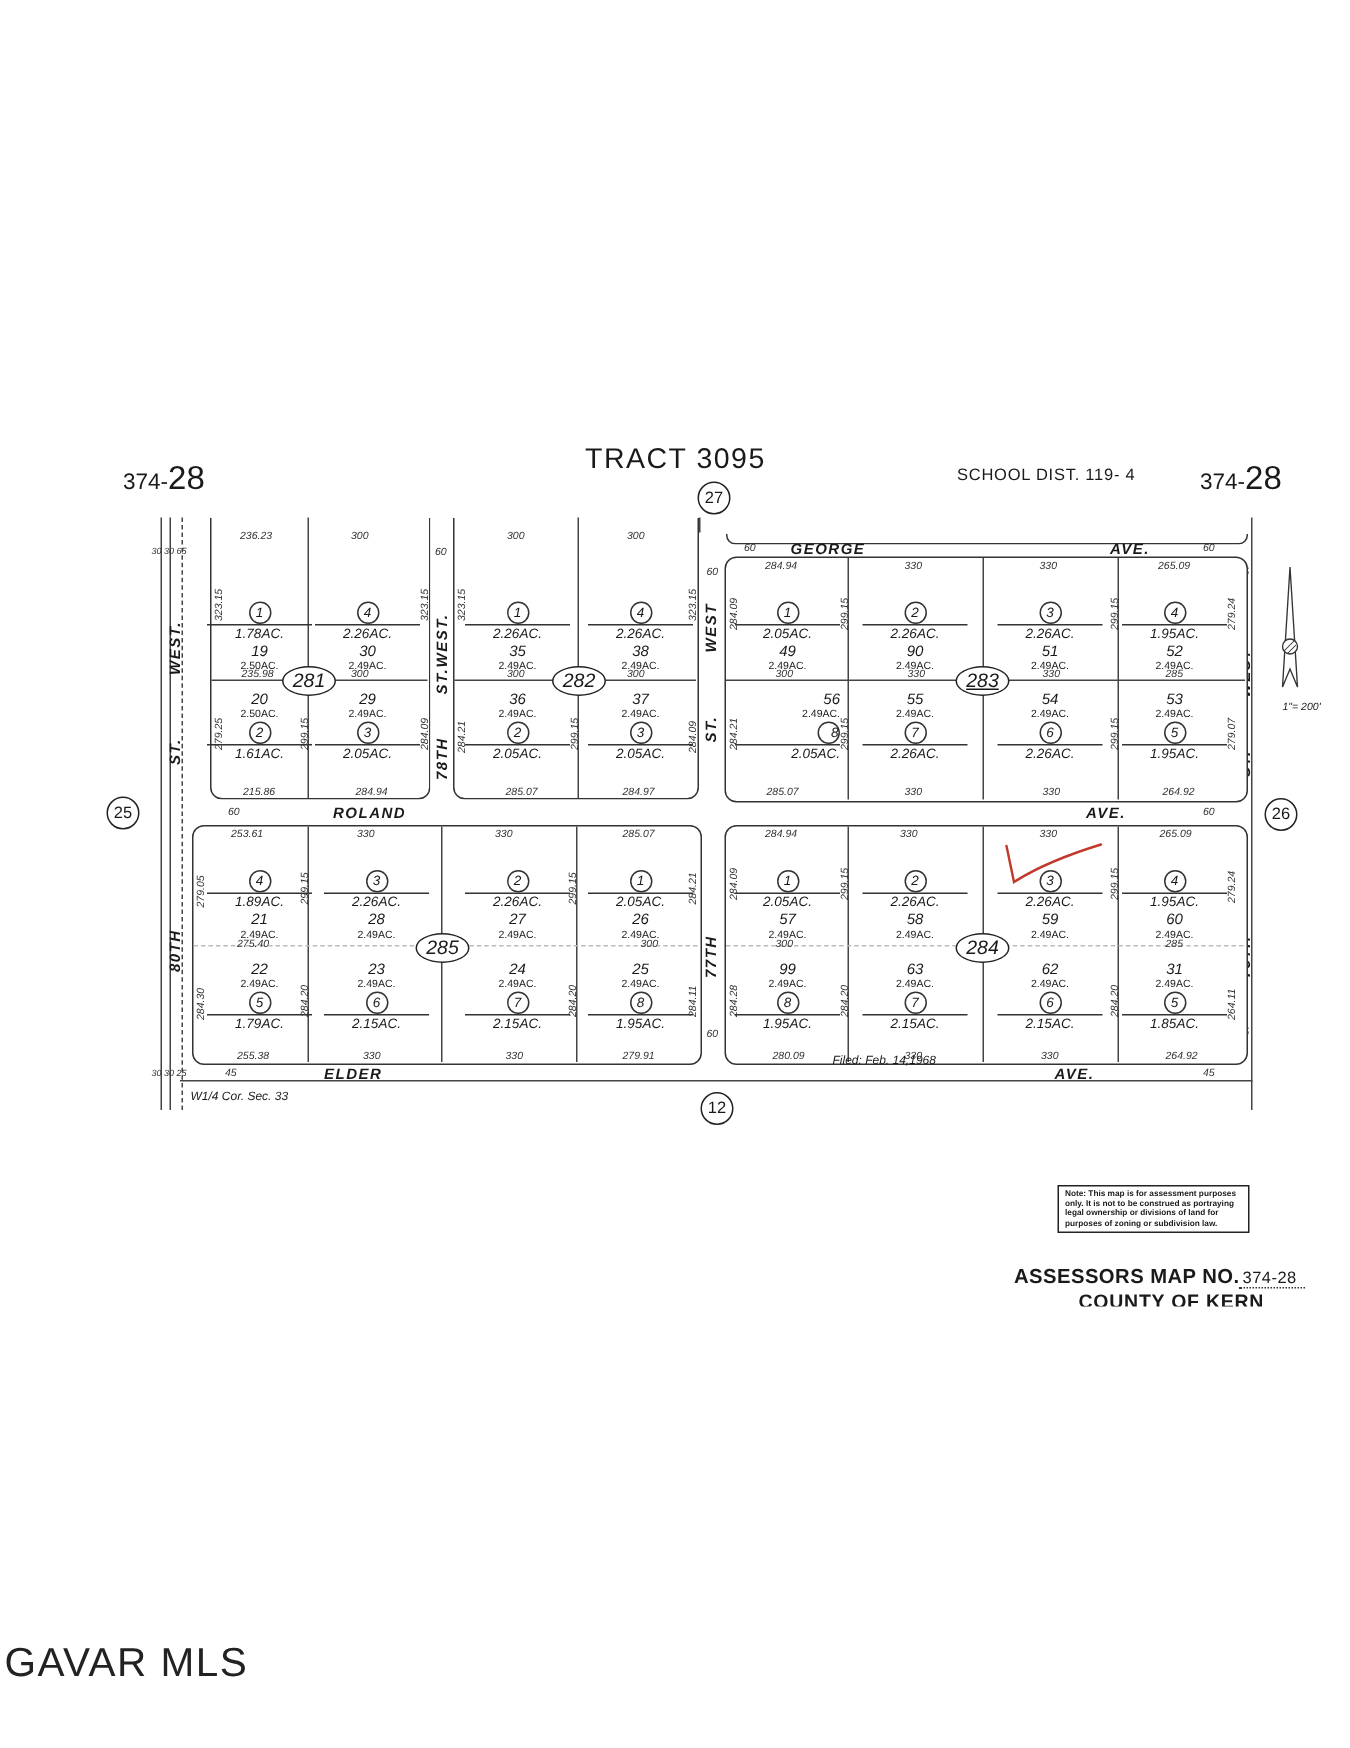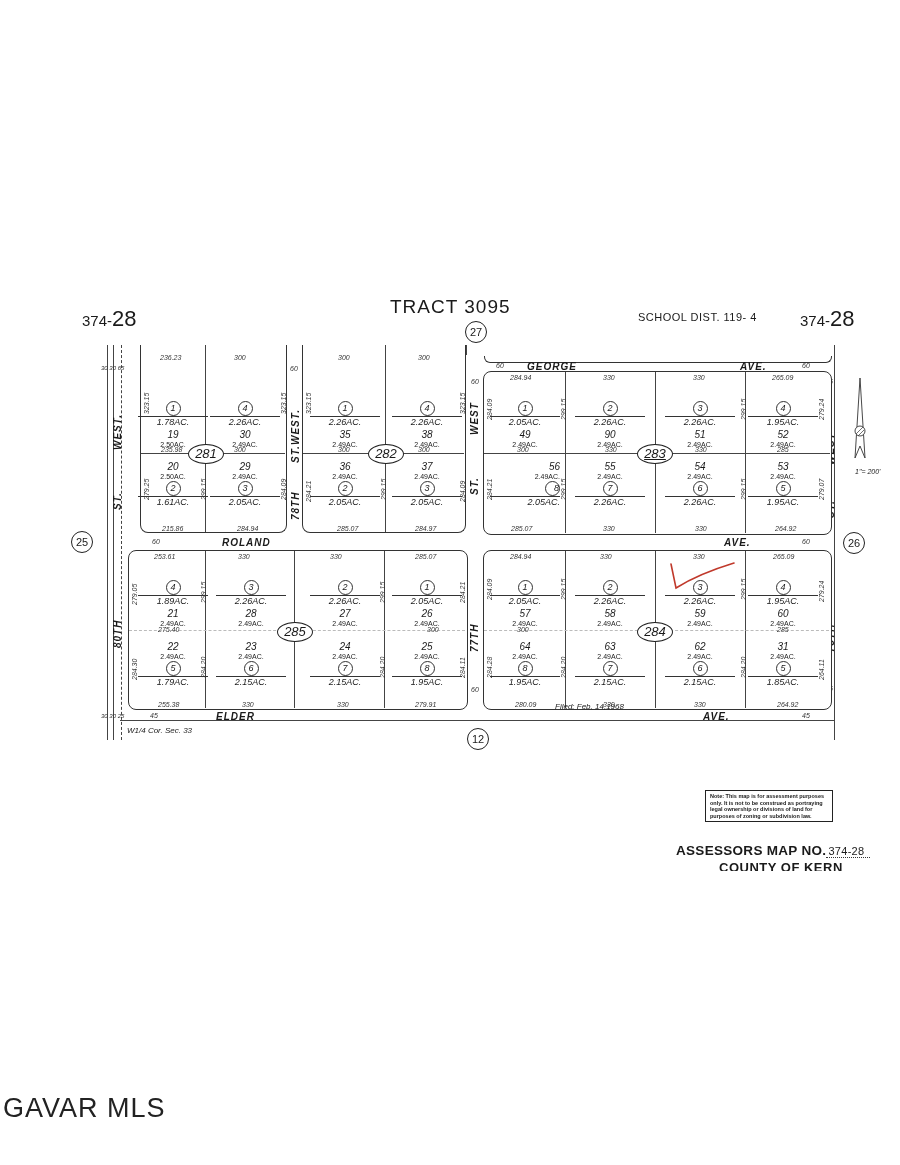--- a/index.html
+++ b/index.html
@@ -229,21 +229,21 @@
 <div class="vdim" style="left:560px;top:600px;">299.15</div>
 <div class="vdim" style="left:560px;top:678px;">284.20</div>
 <div class="vdim" style="left:740px;top:600px;">299.15</div>
 <div class="vdim" style="left:740px;top:678px;">284.20</div>
 <div class="vdim" style="left:818px;top:602px;">279.24</div>
 <div class="vdim" style="left:818px;top:680px;">264.11</div>
 <div class="lot" style="left:490px;top:580px;"><span class="pn">1</span><span class="ac">2.05AC.</span><span class="ln">57</span><span class="la">2.49AC.</span></div>
 <div class="lot" style="left:575px;top:580px;"><span class="pn">2</span><span class="ac">2.26AC.</span><span class="ln">58</span><span class="la">2.49AC.</span></div>
 <div class="lot" style="left:665px;top:580px;"><span class="pn">3</span><span class="ac">2.26AC.</span><span class="ln">59</span><span class="la">2.49AC.</span></div>
 <div class="lot" style="left:748px;top:580px;"><span class="pn">4</span><span class="ac">1.95AC.</span><span class="ln">60</span><span class="la">2.49AC.</span></div>
-<div class="lot flip" style="left:490px;top:641px;"><span class="ln">64</span><span class="la">2.49AC.</span><span class="pn">8</span><span class="ac">1.95AC.</span></div>
+<div class="lot flip" style="left:490px;top:641px;"><span class="ln">99</span><span class="la">2.49AC.</span><span class="pn">8</span><span class="ac">1.95AC.</span></div>
 <div class="lot flip" style="left:575px;top:641px;"><span class="ln">63</span><span class="la">2.49AC.</span><span class="pn">7</span><span class="ac">2.15AC.</span></div>
 <div class="lot flip" style="left:665px;top:641px;"><span class="ln">62</span><span class="la">2.49AC.</span><span class="pn">6</span><span class="ac">2.15AC.</span></div>
 <div class="lot flip" style="left:748px;top:641px;"><span class="ln">31</span><span class="la">2.49AC.</span><span class="pn">5</span><span class="ac">1.85AC.</span></div>
 <div class="blk-oval" style="left:637px;top:622px;">284</div>
 
 <svg class="check" style="left:668px;top:560px;" width="70" height="35" viewBox="0 0 70 35">
   <path d="M3 4 L8 28 Q30 14 66 3" fill="none" stroke="#c0392b" stroke-width="1.6" stroke-linecap="round"></path>
 </svg>
 
 <svg class="abs" style="left:850px;top:376px;" width="20" height="85" viewBox="0 0 20 85">

